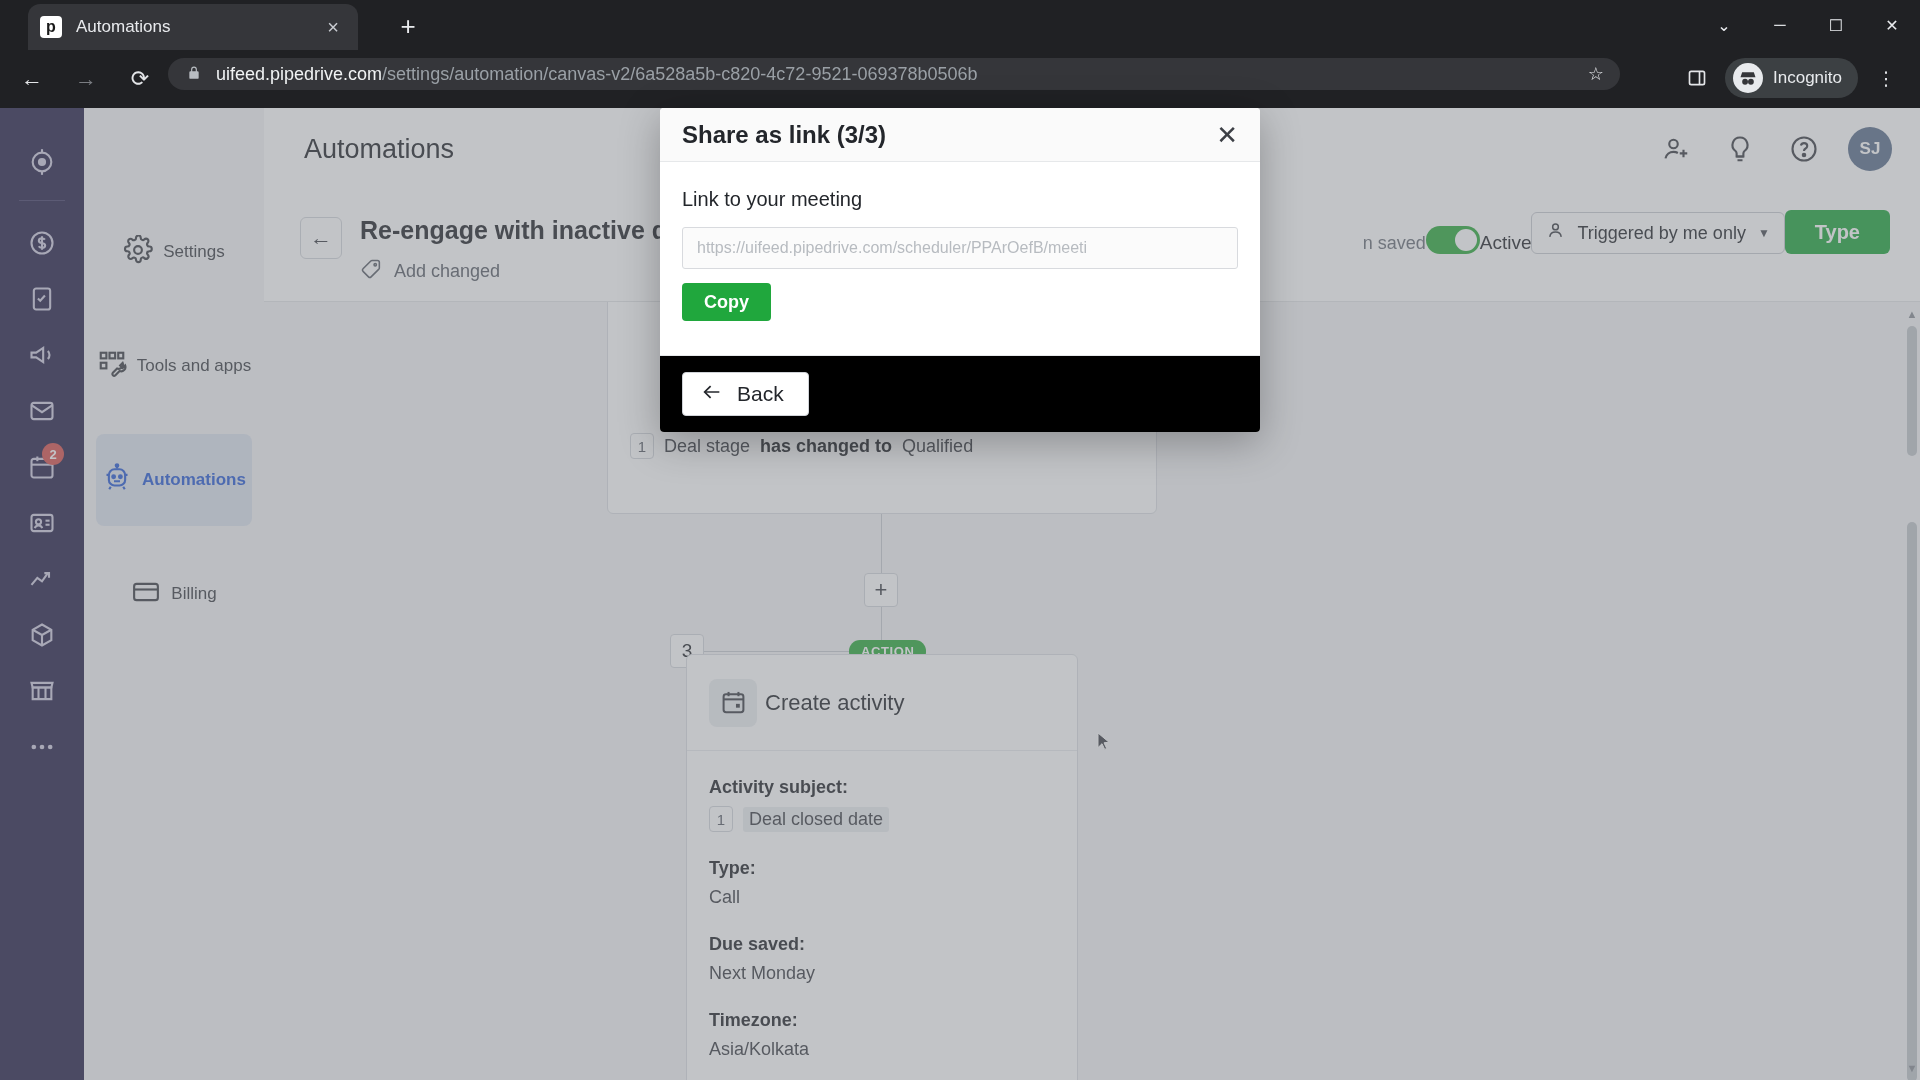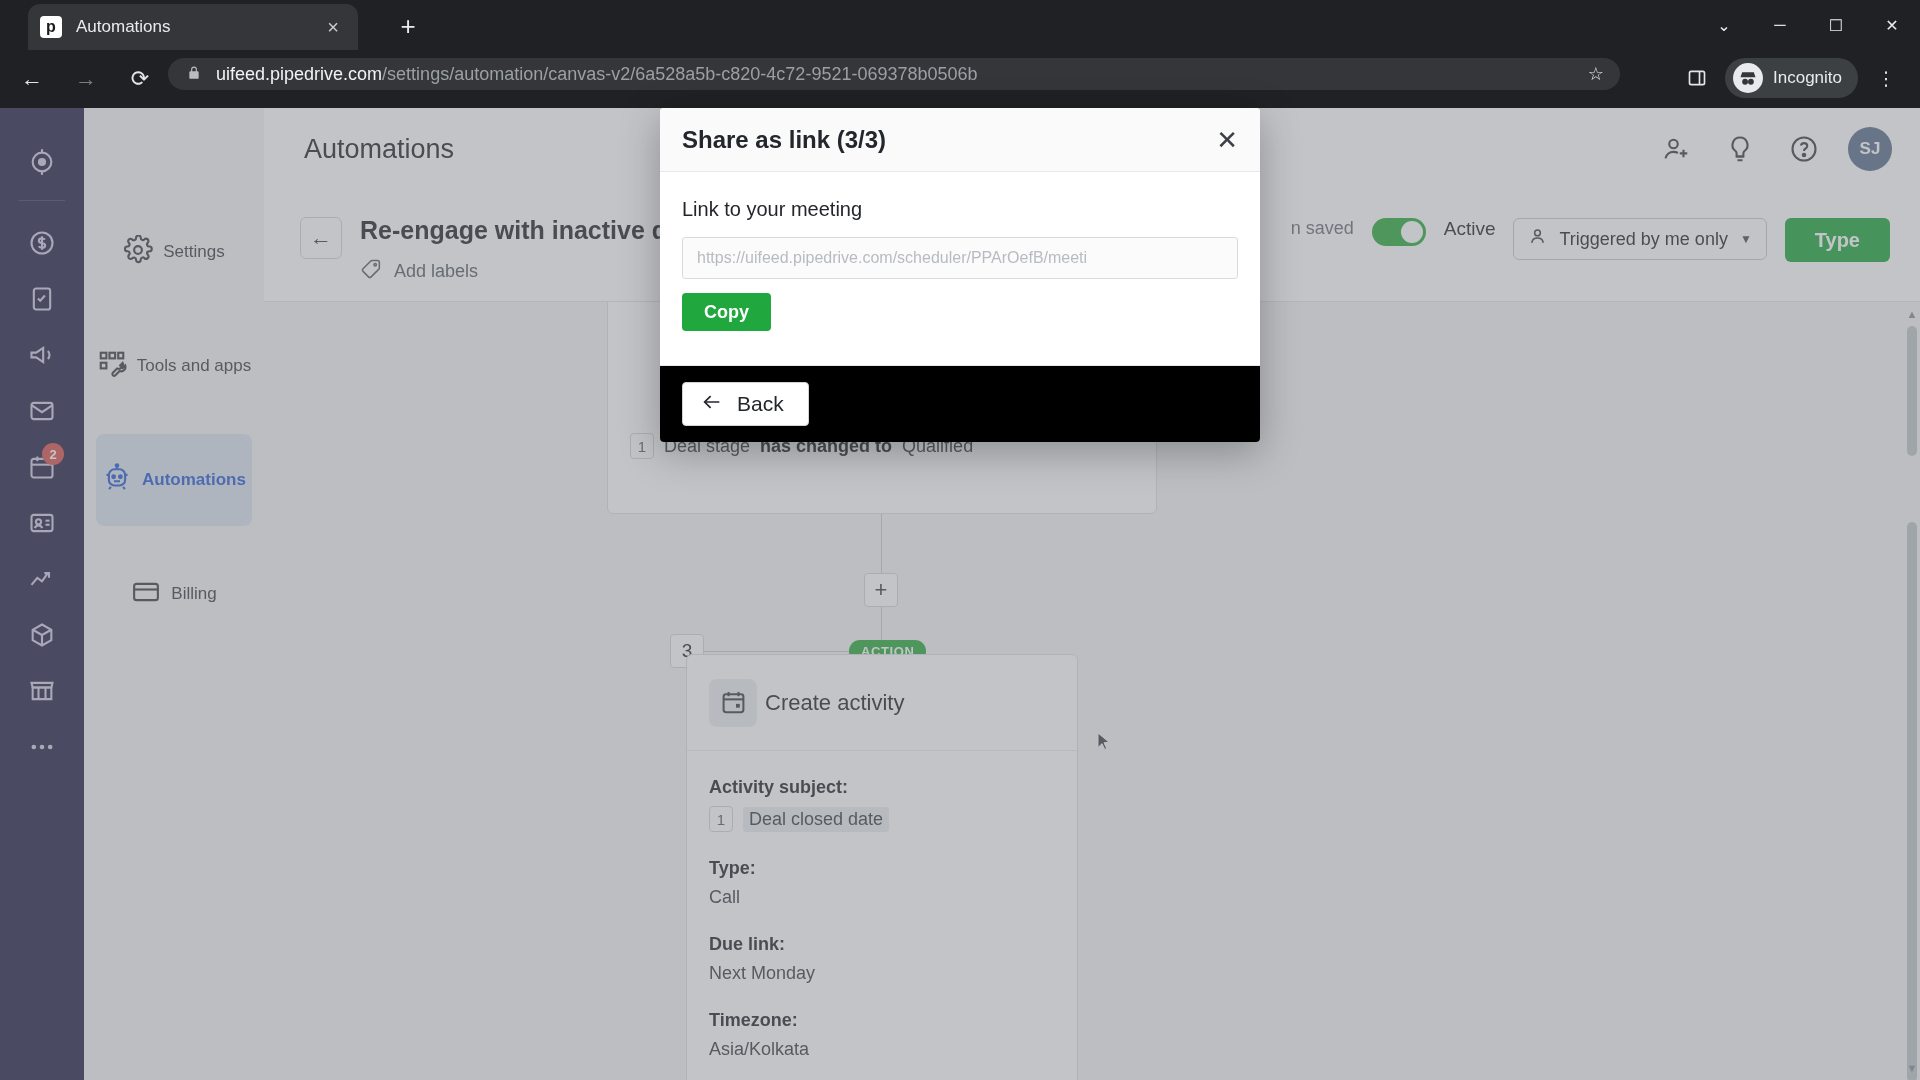--- a/index.html
+++ b/index.html
@@ -93,21 +93,21 @@
   .sub-toolbar { position: absolute; left: 0; top: 82px; right: 0; height: 112px; background: #fff; border-bottom: 1px solid #e3e5e8; }
   .back-circle {
     position: absolute; left: 36px; top: 27px; width: 42px; height: 42px; border-radius: 6px;
     border: 1px solid #d4d7dc; background: #fff; display: flex; align-items: center; justify-content: center;
     color: #3c3f45; font-size: 22px; cursor: pointer;
   }
   .flow-title { position: absolute; left: 96px; top: 26px; font-size: 25px; font-weight: 700; color: #23262b; white-space: nowrap; }
   .add-labels { position: absolute; left: 96px; top: 68px; display: flex; align-items: center; gap: 12px; color: #5b6069; font-size: 18px; cursor: pointer; }
   .add-labels svg { width: 22px; height: 22px; }
 
-  .tb-far { position: absolute; right: 30px; top: 28px; display: flex; align-items: flex-start; gap: 18px; }
+  .tb-far { position: absolute; right: 30px; top: 20px; display: flex; align-items: flex-end; }
   .saved-text { color: #6b7079; font-size: 18px; }
   .toggle { width: 54px; height: 28px; border-radius: 14px; background: #2fab3d; position: relative; cursor: pointer; }
   .toggle::after { content: ""; position: absolute; right: 3px; top: 3px; width: 22px; height: 22px; border-radius: 50%; background: #fff; }
   .active-text { color: #23262b; font-size: 19px; }
   .trigger-select {
     height: 42px; min-width: 234px; border: 1px solid #c9ccd1; border-radius: 6px; background: #fff;
     display: flex; align-items: center; gap: 12px; padding: 0 14px; color: #23262b; font-size: 18px; cursor: pointer;
   }
   .trigger-select svg { width: 19px; height: 19px; flex: none; }
   .caret { margin-left: auto; font-size: 12px; color: #4a4e55; }
@@ -149,21 +149,21 @@
   .scrollbar-v { position: absolute; right: 0; top: 0; width: 16px; bottom: 0; background: #f4f5f6; }
   .sb-thumb { position: absolute; right: 3px; width: 10px; border-radius: 5px; background: #c2c6cb; }
   .sb-arrow { position: absolute; right: 2px; width: 12px; height: 12px; color: #8a8f96; font-size: 11px; text-align: center; }
 
   
   .scrim { position: absolute; left: 0; top: 108px; width: 1920px; height: 972px; background: rgba(120,124,130,.45); }
   .modal {
     position: absolute; left: 660px; top: 108px; width: 600px; background: #fff;
     border-radius: 4px; box-shadow: 0 10px 40px rgba(0,0,0,.28); overflow: hidden;
   }
-  .modal-head { height: 64px; background: #fafafa; border-bottom: 1px solid #e6e8ea; display: flex; align-items: center; padding: 0 22px; }
+  .modal-head { height: 54px; background: #fafafa; border-bottom: 1px solid #e6e8ea; display: flex; align-items: center; padding: 0 22px; }
   .modal-title { font-size: 24px; font-weight: 700; color: #23262b; }
   .modal-x { margin-left: auto; font-size: 26px; color: #3c3f45; cursor: pointer; line-height: 1; }
   .modal-body { padding: 26px 22px 34px; background: #fff; }
   .field-label { font-size: 20px; color: #23262b; margin-bottom: 16px; }
   .link-input {
     width: 100%; height: 42px; border: 1px solid #d8dade; background: #fbfbfb; border-radius: 3px;
     padding: 0 14px; font-size: 16px; color: #23262b; font-family: "Liberation Sans", sans-serif;
   }
   .link-input::placeholder { color: #b7bbc0; }
   .copy-row { display: flex; justify-content: flex-start; margin-top: 14px; }
@@ -399,21 +399,21 @@
     <div class="sub-toolbar">
       <div class="back-circle">←</div>
       <div class="flow-title">Re-engage with inactive de</div>
       <div class="add-labels">
         <span>
           <svg viewBox="0 0 24 24" fill="none" stroke="currentColor" stroke-width="1.7">
               <path d="M20.6 12.1l-8.5 8.5a2 2 0 01-2.8 0l-6-6a2 2 0 010-2.8l8.5-8.5a2 2 0 011.4-.6h5.9a2 2 0 012 2v5.9a2 2 0 01-.5 1.5z"></path>
               <circle cx="16.6" cy="7.4" r="1.3"></circle>
             </svg>
         </span>
-        <span>Add labels</span>
+        <span>Add changed</span>
       </div>
 
       <div class="tb-far">
         <span class="saved-text">n saved</span>
         <span class="toggle"></span>
         <span class="active-text">Active</span>
         <span class="trigger-select">
           <span>
             <svg viewBox="0 0 24 24" fill="none" stroke="#3c3f45" stroke-width="1.9">
                 <circle cx="12" cy="7.5" r="3.6"></circle>
@@ -466,21 +466,21 @@
         <div class="card-body">
           <div class="fld-label">Activity subject:</div>
           <div class="fld-val">
             <span class="pill-num">1</span>
             <span class="chip-tok">Deal closed date</span>
           </div>
 
           <div class="fld-label">Type:</div>
           <div class="fld-val">Call</div>
 
-          <div class="fld-label">Due link:</div>
+          <div class="fld-label">Due saved:</div>
           <div class="fld-val">Next Monday</div>
 
           <div class="fld-label">Timezone:</div>
           <div class="fld-val">Asia/Kolkata</div>
         </div>
       </div>
 
       <div class="scrollbar-v">
         <div class="sb-arrow" style="top:6px;">▲</div>
         <div class="sb-thumb" style="top:24px; height:130px;"></div>

